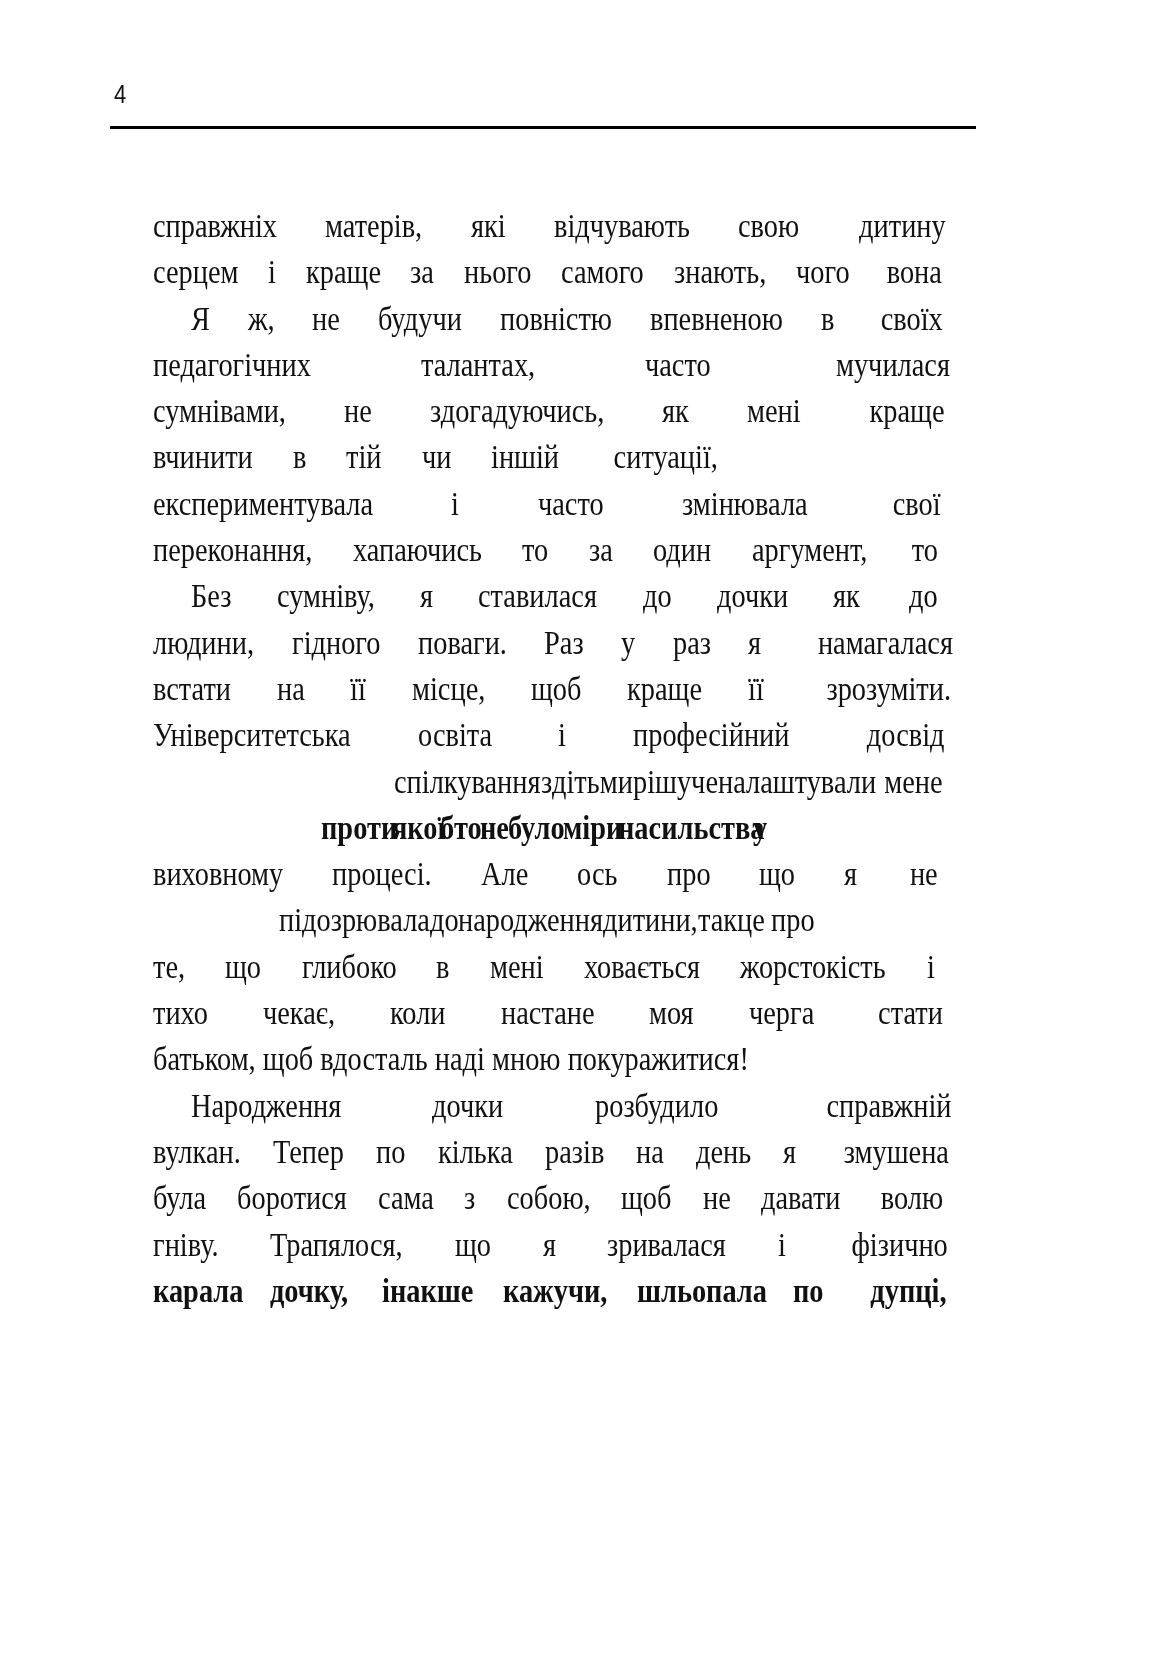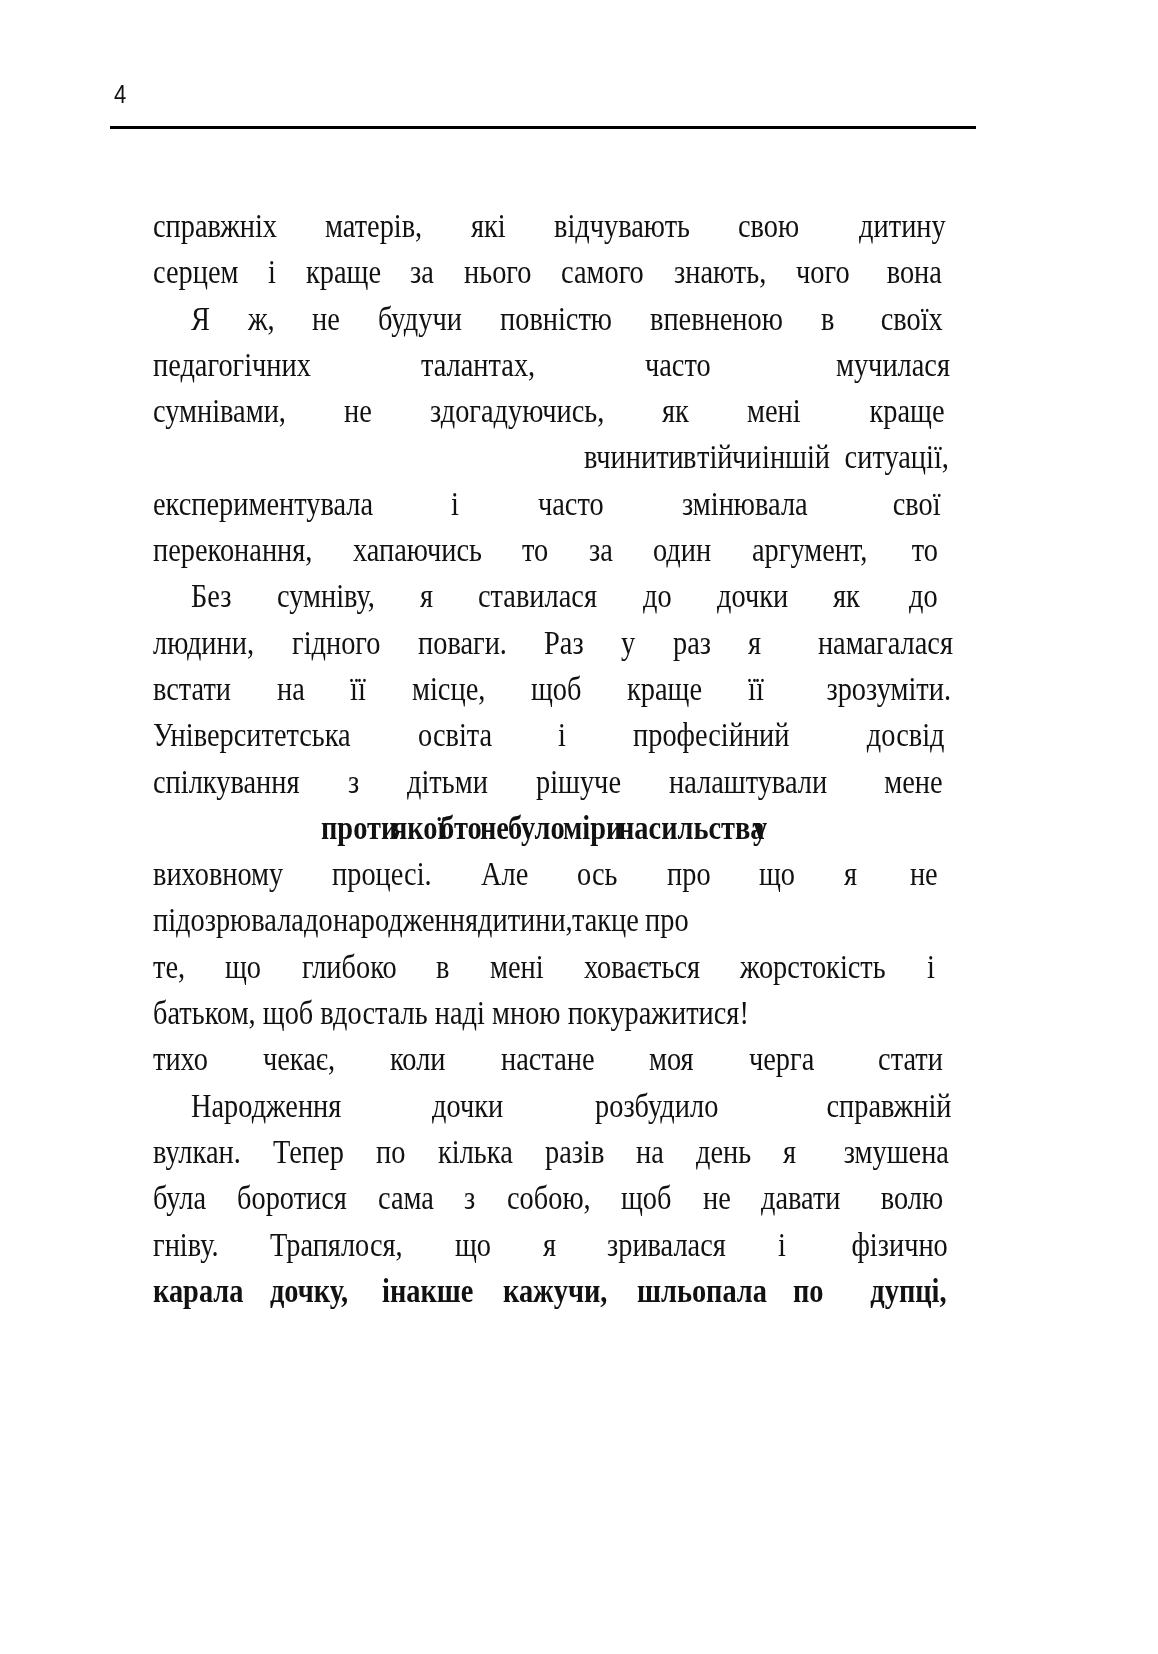--- a/index.html
+++ b/index.html
@@ -110,21 +110,21 @@
         <span style="transform: scaleX(0.86); transform-origin: right center; width: 114.031px;">мучилася</span>
       </div>
     <div class="line justify" style="display: flex; justify-content: space-between;">
         <span style="transform: scaleX(0.86); transform-origin: left center; width: 132.937px;">сумнівами,</span>
         <span style="transform: scaleX(0.86); transform-origin: left center; width: 27.7888px;">не</span>
         <span style="transform: scaleX(0.86); transform-origin: left center; width: 174.419px;">здогадуючись,</span>
         <span style="transform: scaleX(0.86); transform-origin: left center; width: 26.8481px;">як</span>
         <span style="transform: scaleX(0.86); transform-origin: left center; width: 53.6291px;">мені</span>
         <span style="transform: scaleX(0.86); transform-origin: right center; width: 75.035px;">краще</span>
       </div>
-    <div class="line justify" style="display: flex; justify-content: flex-end;">
+    <div class="line justify" style="display: flex; justify-content: flex-start; gap: 40px;">
         <span style="transform: scaleX(0.86); transform-origin: left center; width: 99.7466px;">вчинити</span>
         <span style="transform: scaleX(0.86); transform-origin: left center; width: 13.4106px;">в</span>
         <span style="transform: scaleX(0.86); transform-origin: left center; width: 35.475px;">тій</span>
         <span style="transform: scaleX(0.86); transform-origin: left center; width: 29.4684px;">чи</span>
         <span style="transform: scaleX(0.86); transform-origin: left center; width: 68.0072px;">іншій</span>
         <span style="transform: scaleX(0.86); transform-origin: right center; width: 104.288px;">ситуації,</span>
       </div>
     <div class="line justify" style="display: flex; justify-content: space-between;">
         <span style="transform: scaleX(0.86); transform-origin: left center; width: 220.039px;">експериментувала</span>
         <span style="transform: scaleX(0.86); transform-origin: left center; width: 7.88782px;">і</span>
@@ -174,21 +174,21 @@
         <span style="transform: scaleX(0.86); transform-origin: left center; width: 15.7756px;">її</span>
         <span style="transform: scaleX(0.86); transform-origin: right center; width: 124.552px;">зрозуміти.</span>
       </div>
     <div class="line justify" style="display: flex; justify-content: space-between;">
         <span style="transform: scaleX(0.86); transform-origin: left center; width: 197.719px;">Університетська</span>
         <span style="transform: scaleX(0.86); transform-origin: left center; width: 74.1347px;">освіта</span>
         <span style="transform: scaleX(0.86); transform-origin: left center; width: 7.88782px;">і</span>
         <span style="transform: scaleX(0.86); transform-origin: left center; width: 156.493px;">професійний</span>
         <span style="transform: scaleX(0.86); transform-origin: right center; width: 77.6688px;">досвід</span>
       </div>
-    <div class="line justify" style="display: flex; justify-content: space-between;">
+    <div class="line justify" style="display: flex; justify-content: flex-end;">
         <span style="transform: scaleX(0.86); transform-origin: left center; width: 146.469px;">спілкування</span>
         <span style="transform: scaleX(0.86); transform-origin: left center; width: 11.2203px;">з</span>
         <span style="transform: scaleX(0.86); transform-origin: left center; width: 80.8266px;">дітьми</span>
         <span style="transform: scaleX(0.86); transform-origin: left center; width: 84.9922px;">рішуче</span>
         <span style="transform: scaleX(0.86); transform-origin: left center; width: 158.092px;">налаштували</span>
         <span style="transform: scaleX(0.86); transform-origin: right center; width: 58.3456px;">мене</span>
       </div>
     <div class="line justify" style="display: flex; justify-content: center; font-weight: bold;">
         <span style="transform: scaleX(0.86); transform-origin: left center; width: 70.7888px;">проти</span>
         <span style="transform: scaleX(0.86); transform-origin: left center; width: 47.4881px;">якої</span>
@@ -203,49 +203,49 @@
     <div class="line justify" style="display: flex; justify-content: space-between;">
         <span style="transform: scaleX(0.86); transform-origin: left center; width: 130.277px;">виховному</span>
         <span style="transform: scaleX(0.86); transform-origin: left center; width: 99.6391px;">процесі.</span>
         <span style="transform: scaleX(0.86); transform-origin: left center; width: 47.2597px;">Але</span>
         <span style="transform: scaleX(0.86); transform-origin: left center; width: 40.4469px;">ось</span>
         <span style="transform: scaleX(0.86); transform-origin: left center; width: 43.5778px;">про</span>
         <span style="transform: scaleX(0.86); transform-origin: left center; width: 36.0528px;">що</span>
         <span style="transform: scaleX(0.86); transform-origin: left center; width: 13.0613px;">я</span>
         <span style="transform: scaleX(0.86); transform-origin: right center; width: 27.7888px;">не</span>
       </div>
-    <div class="line justify" style="display: flex; justify-content: flex-start;">
+    <div class="line justify" style="display: flex; justify-content: center;">
         <span style="transform: scaleX(0.86); transform-origin: left center; width: 150.943px;">підозрювала</span>
         <span style="transform: scaleX(0.86); transform-origin: left center; width: 28.6353px;">до</span>
         <span style="transform: scaleX(0.86); transform-origin: left center; width: 145.058px;">народження</span>
         <span style="transform: scaleX(0.86); transform-origin: left center; width: 94.6941px;">дитини,</span>
         <span style="transform: scaleX(0.86); transform-origin: left center; width: 39.1434px;">так</span>
         <span style="transform: scaleX(0.86); transform-origin: left center; width: 27.7888px;">це</span>
         <span style="transform: scaleX(0.86); transform-origin: right center; width: 43.5778px;">про</span>
       </div>
     <div class="line justify" style="display: flex; justify-content: space-between;">
         <span style="transform: scaleX(0.86); transform-origin: left center; width: 32.1022px;">те,</span>
         <span style="transform: scaleX(0.86); transform-origin: left center; width: 36.0528px;">що</span>
         <span style="transform: scaleX(0.86); transform-origin: left center; width: 94.7209px;">глибоко</span>
         <span style="transform: scaleX(0.86); transform-origin: left center; width: 13.4106px;">в</span>
         <span style="transform: scaleX(0.86); transform-origin: left center; width: 53.629px;">мені</span>
         <span style="transform: scaleX(0.86); transform-origin: left center; width: 116.1px;">ховається</span>
         <span style="transform: scaleX(0.86); transform-origin: left center; width: 145.716px;">жорстокість</span>
         <span style="transform: scaleX(0.86); transform-origin: right center; width: 7.88782px;">і</span>
       </div>
-    <div class="line last"><span style="transform: scaleX(0.86); transform-origin: left center;">батьком, щоб вдосталь наді мною покуражитися!</span></div>
     <div class="line justify" style="display: flex; justify-content: space-between;">
         <span style="transform: scaleX(0.86); transform-origin: left center; width: 54.8922px;">тихо</span>
         <span style="transform: scaleX(0.86); transform-origin: left center; width: 72.1056px;">чекає,</span>
         <span style="transform: scaleX(0.86); transform-origin: left center; width: 55.5237px;">коли</span>
         <span style="transform: scaleX(0.86); transform-origin: left center; width: 93.5116px;">настане</span>
         <span style="transform: scaleX(0.86); transform-origin: left center; width: 44.6663px;">моя</span>
         <span style="transform: scaleX(0.86); transform-origin: left center; width: 65.3063px;">черга</span>
         <span style="transform: scaleX(0.86); transform-origin: right center; width: 64.8091px;">стати</span>
       </div>
+    <div class="line last"><span style="transform: scaleX(0.86); transform-origin: left center;">батьком, щоб вдосталь наді мною покуражитися!</span></div>
   </div>
 
   <div class="paragraph">
     <div class="line justify indent" style="display: flex; justify-content: space-between;">
         <span style="transform: scaleX(0.86); transform-origin: left center; width: 150.366px;">Народження</span>
         <span style="transform: scaleX(0.86); transform-origin: left center; width: 71.1516px;">дочки</span>
         <span style="transform: scaleX(0.86); transform-origin: left center; width: 123.343px;">розбудило</span>
         <span style="transform: scaleX(0.86); transform-origin: right center; width: 125.023px;">справжній</span>
       </div>
     <div class="line justify" style="display: flex; justify-content: space-between;">

